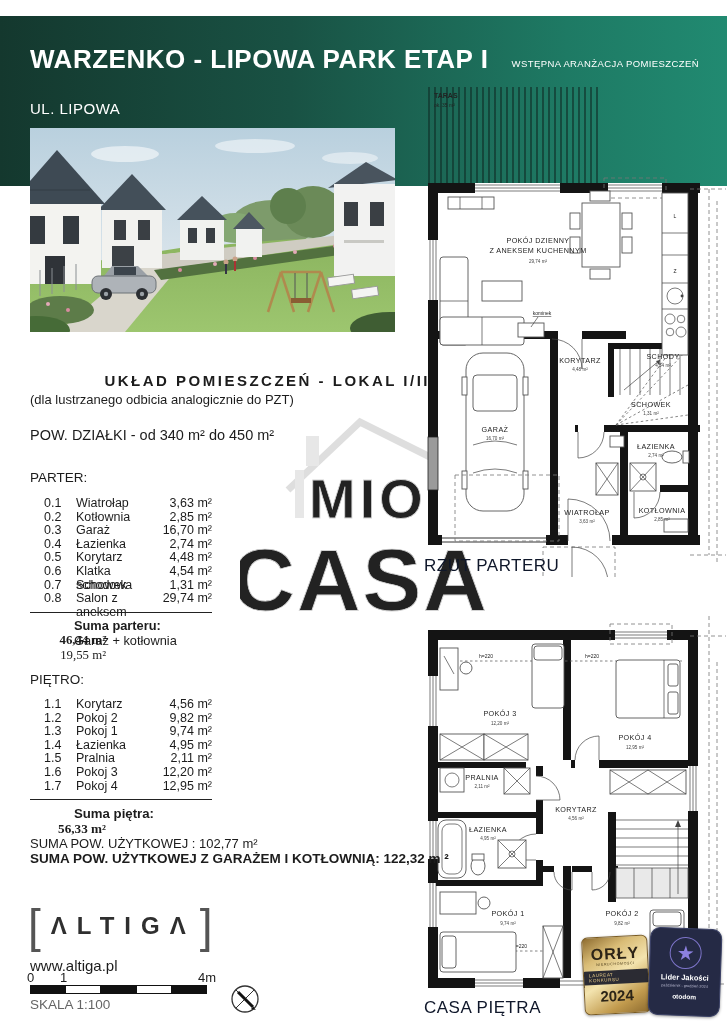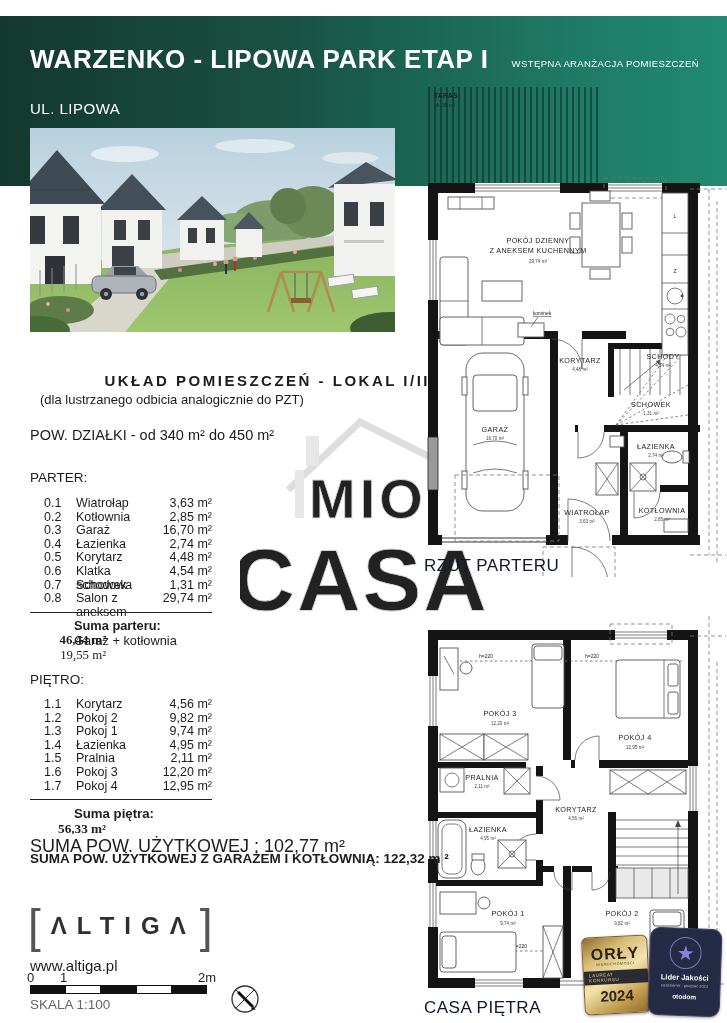--- a/index.html
+++ b/index.html
@@ -11,34 +11,34 @@
   .hdr-title{position:absolute;left:30px;top:28px;color:#fff;font-size:26px;font-weight:bold;letter-spacing:.5px;}
   .hdr-street{position:absolute;left:30px;top:64px;color:#fff;font-size:15px;letter-spacing:.5px;margin-top:20px;}
   .hdr-note{position:absolute;right:28px;top:42px;color:#fff;font-size:9.5px;letter-spacing:.4px;}
   
   .photo{position:absolute;left:30px;top:128px;width:365px;height:204px;z-index:3;}
   
   .watermark{position:absolute;left:240px;top:400px;width:250px;height:245px;z-index:1;pointer-events:none;}
   
   .lcol{position:absolute;left:30px;width:185px;z-index:4;}
   .t-layout{top:372px;font-size:15px;font-weight:bold;letter-spacing:2.5px;width:400px;text-align:right;}
-  .t-sub{top:392px;font-size:13px;width:400px;margin-left:10px;}
+  .t-sub{top:392px;font-size:13px;width:400px;}
   .t-plot{top:427px;font-size:14.5px;width:400px;}
   .t-parter{top:470px;font-size:13.5px;}
   .rows{position:absolute;left:30px;width:182px;font-size:12.5px;z-index:4;}
   .rows .r{display:flex;height:13.6px;line-height:13.6px;}
   .rows .no{width:32px;margin-left:14px;}
   .rows .nm{flex:1;}
   .rows .ar{width:62px;text-align:right;}
   .rule{position:absolute;left:30px;width:182px;border-top:1.5px solid #222;z-index:4;}
   .sumrow{position:absolute;left:42px;width:182px;display:flex;font-size:12.8px;z-index:4;flex-direction:column;}
   .sumrow .lb{padding-left:32px;flex:1;}
   .sumrow .vl{width:64px;text-align:right;font-family:Liberation Serif, serif;}
   .bold{font-weight:bold;}
-  .t-suma1{top:836px;font-size:18px;width:420px;}
+  .t-suma1{top:836px;font-size:13px;width:420px;}
   .t-suma2{top:851px;font-size:13.5px;font-weight:bold;width:460px;}
   .abs{position:absolute;}
   
   .altiga{position:absolute;left:28px;top:903px;display:flex;align-items:center;color:#333;z-index:4;}
   .altiga .br{font-size:46px;font-weight:200;color:#555;line-height:46px;}
   .altiga .nm{font-size:24px;letter-spacing:10px;padding:0 4px 0 10px;color:#2f2f2f;font-weight:bold;}
   .url{position:absolute;left:30px;top:957px;font-size:15px;z-index:4;}
   .tick{position:absolute;font-size:13px;z-index:4;}
   .scalebar{position:absolute;left:30px;top:985px;width:175px;height:7px;border:1px solid #111;display:flex;z-index:4;}
   .scalebar span{width:35px;height:100%;}
@@ -320,21 +320,21 @@
 
   <div class="altiga">
     <span class="br">[</span>
     <span class="nm">ΛLTIGΛ</span>
     <span class="br">]</span>
   </div>
   <div class="url">www.altiga.pl</div>
 
   <div class="tick" style="left:27px;top:970px">0</div>
   <div class="tick" style="left:60px;top:970px">1</div>
-  <div class="tick" style="left:198px;top:970px">2m</div>
+  <div class="tick" style="left:198px;top:970px">4m</div>
   <div class="scalebar">
     <span class="sb-b"></span>
       <span class="sb-w"></span>
       <span class="sb-b"></span>
       <span class="sb-w"></span>
       <span class="sb-b"></span>
   </div>
   <div class="skala">SKALA 1:100</div>
 
   <div class="compass">

